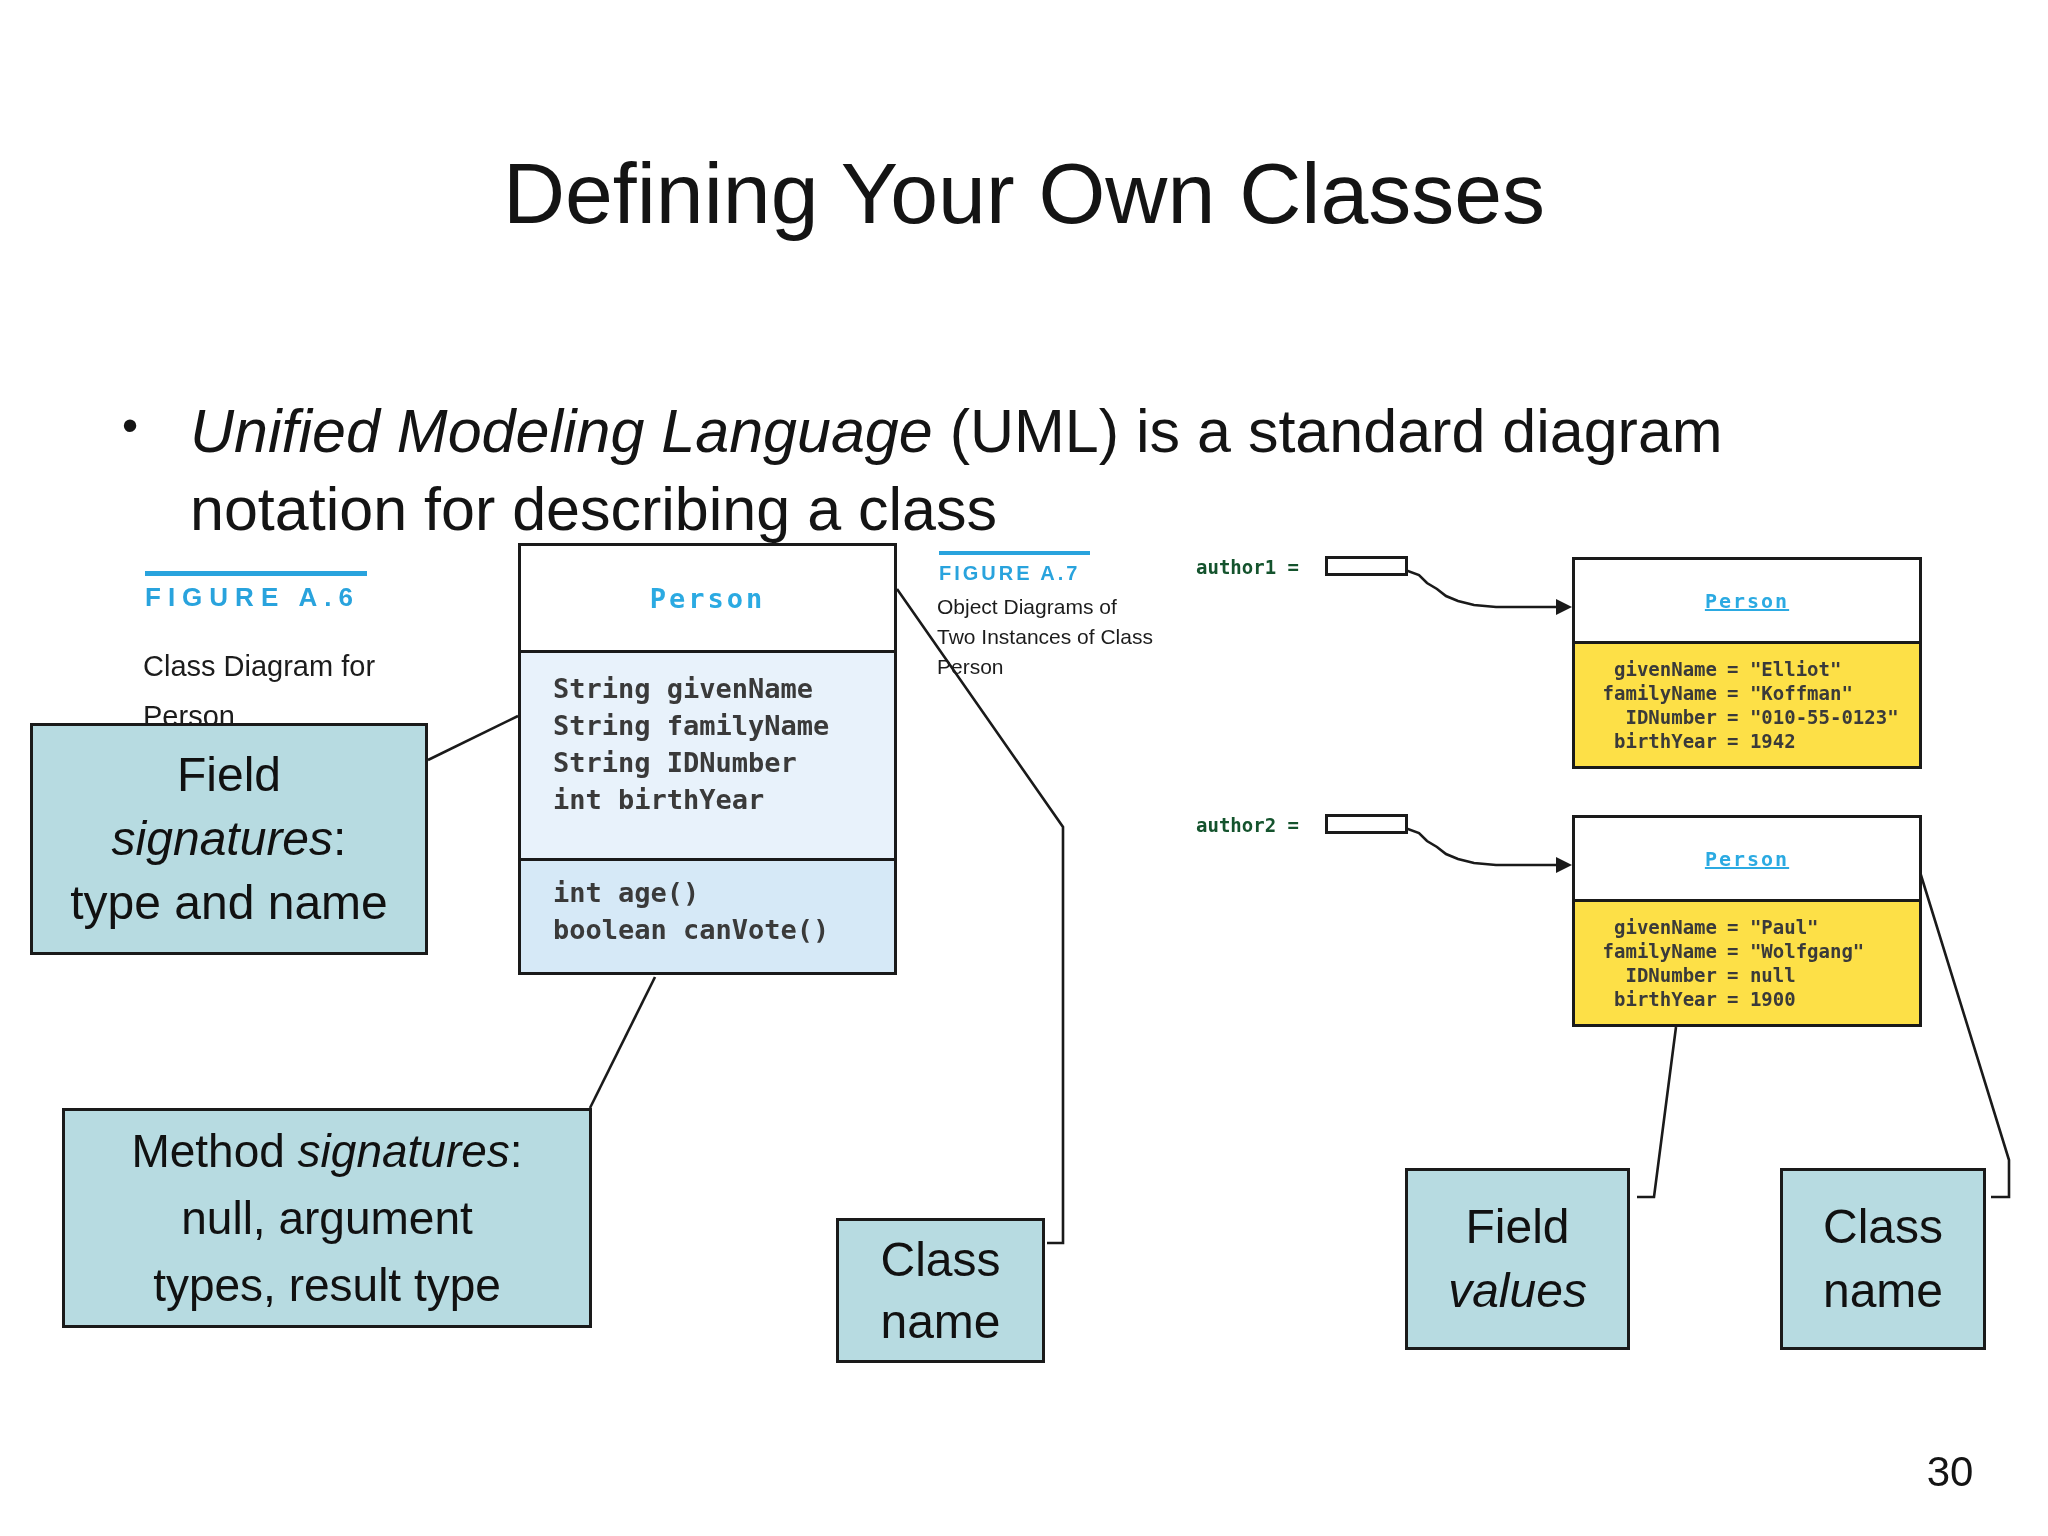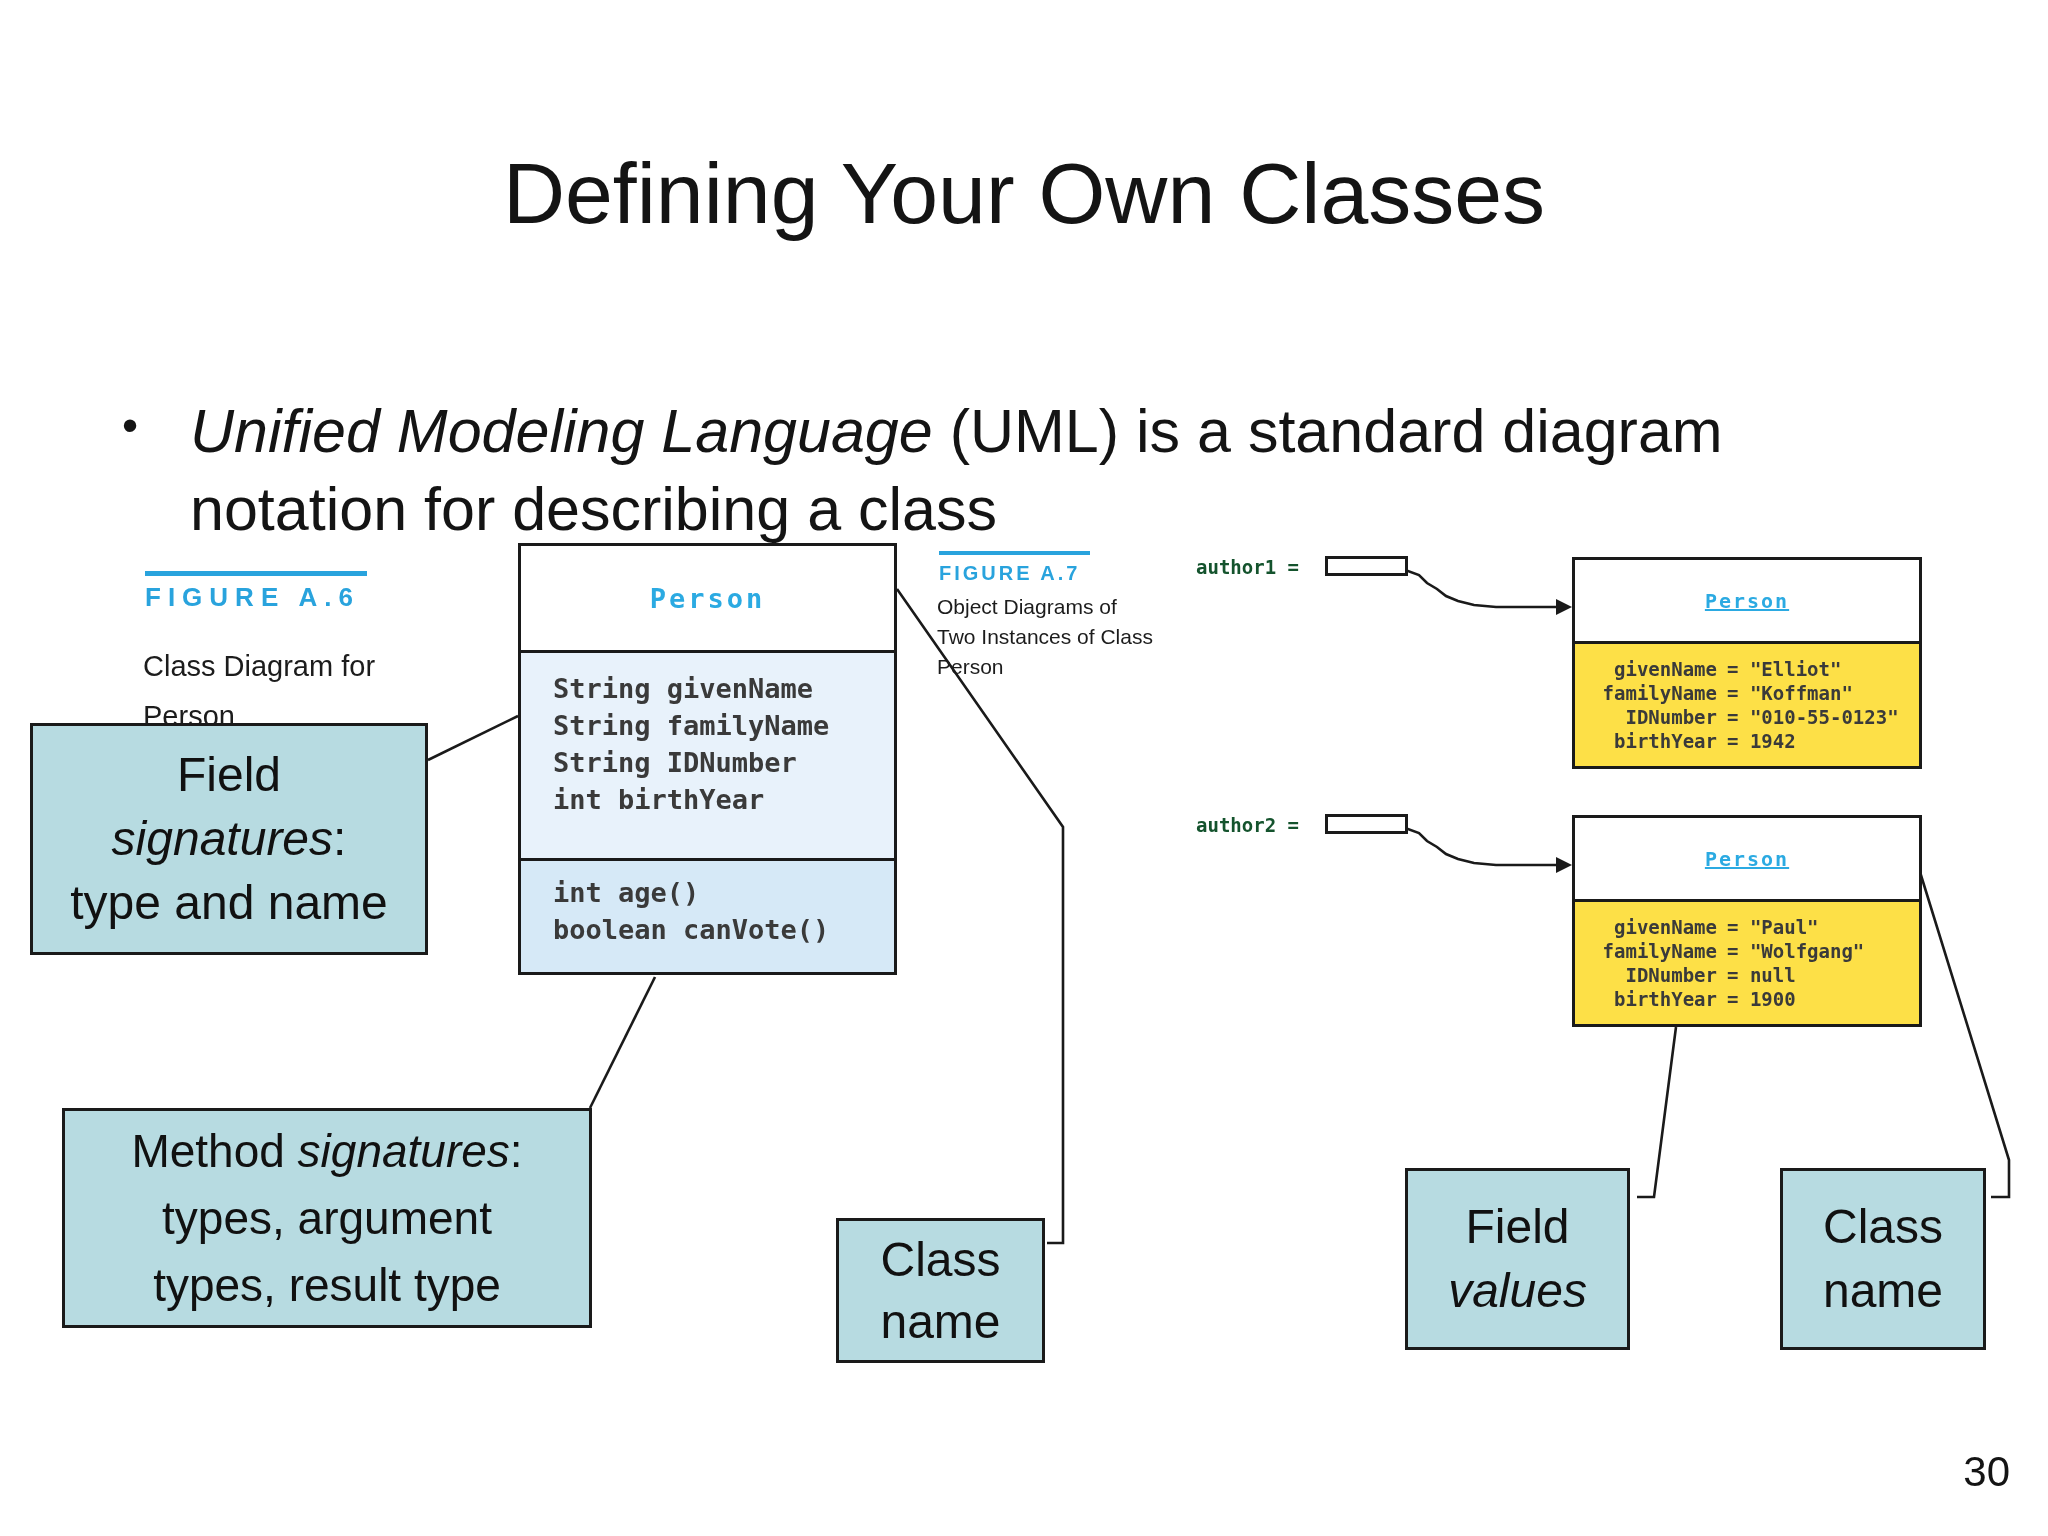--- a/index.html
+++ b/index.html
@@ -8,21 +8,21 @@
     font-family:"Liberation Sans", sans-serif; color:#141414; overflow:hidden;
   }
   .abs { position:absolute; }
 
   
   .title { left:0; right:0; top:144px; text-align:center; font-size:86px; letter-spacing:0px; }
   .bullet-dot { left:122px; top:398px; font-size:46px; }
   .bullet-line1 { left:190px; top:396px; font-size:61px; white-space:nowrap; }
   .bullet-line2 { left:190px; top:474px; font-size:61px; white-space:nowrap; }
   .it { font-style:italic; }
-  .page-num { left:1890px; top:1448px; width:120px; text-align:right; font-size:42px; }
+  .page-num { left:1890px; top:1448px; width:120px; text-align:center; font-size:42px; }
 
   
   .fig-rule { background:#29a3dd; }
   .fig6-rule { left:145px; top:571px; width:222px; height:5px; }
   .fig6-label { left:145px; top:582px; font-size:26px; font-weight:bold; letter-spacing:7px; color:#29a3dd; white-space:nowrap; }
   .fig6-cap { left:143px; top:641px; font-size:29px; line-height:50px; color:#1c1c1c; white-space:nowrap; }
   .fig7-rule { left:939px; top:551px; width:151px; height:4px; }
   .fig7-label { left:939px; top:562px; font-size:20px; font-weight:bold; letter-spacing:3px; color:#29a3dd; white-space:nowrap; }
   .fig7-cap { left:937px; top:592px; font-size:21px; line-height:30px; color:#1c1c1c; white-space:nowrap; }
 
@@ -186,21 +186,21 @@
   </div>
 
   <div class="abs callout co-fieldsig">
     <div>Field</div>
     <div><span class="it">signatures</span><span>:</span></div>
     <div>type and name</div>
   </div>
 
   <div class="abs callout co-methodsig">
     <div><span>Method </span><span class="it">signatures</span><span>:</span></div>
-    <div>types, argument</div>
+    <div>null, argument</div>
     <div>types, result type</div>
   </div>
 
   <div class="abs callout co-classname-mid">
     <div>Class</div>
     <div>name</div>
   </div>
 
   <div class="abs callout co-fieldvalues">
     <div>Field</div>

